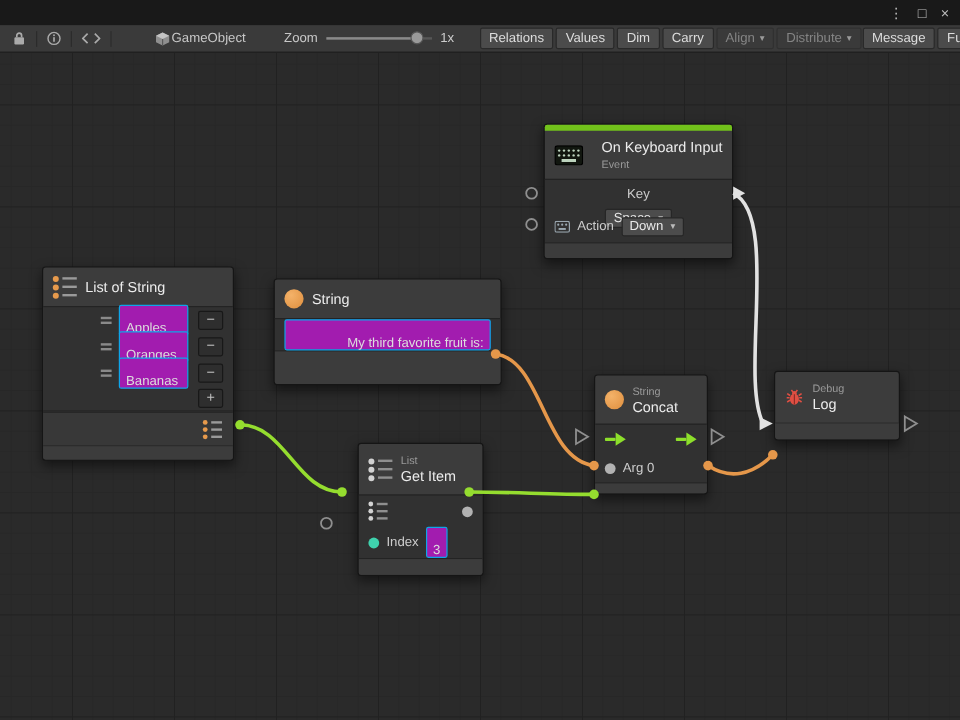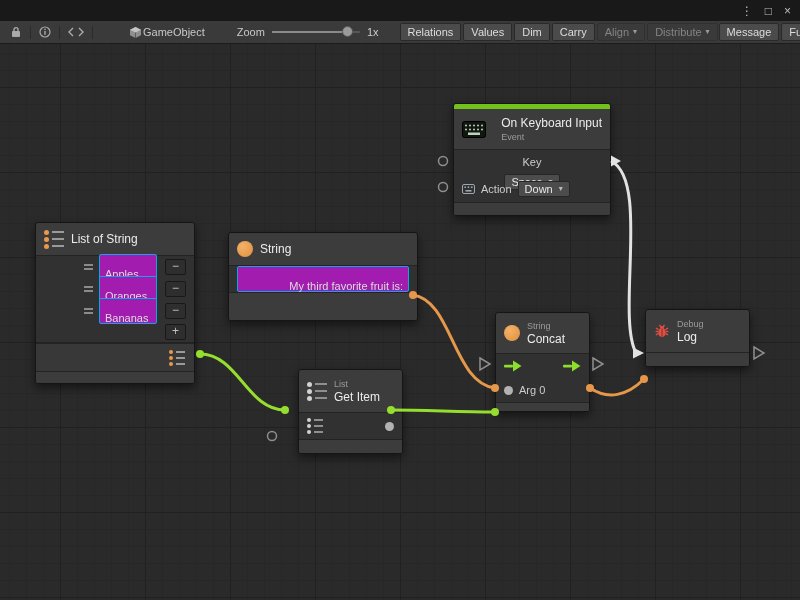--- a/index.html
+++ b/index.html
@@ -344,20 +344,25 @@
             <span class="d"></span>
             <span class="b"></span>
           </span>
         <span class="r">
             <span class="d"></span>
             <span class="b"></span>
           </span>
       </span>
       <span class="dot dot-gray flow-right"></span>
     </div>
+    <div class="nrow" style="height:26px;">
+      <span class="dot dot-teal"></span>
+      <span class="lbl">Index</span>
+      <div class="field" style="width:18px; text-align:center;">3</div>
+    </div>
   </div>
   <div class="nfooter" style="height:13px;"></div>
 </div>
 
 <div class="node" style="left:495px; top:312px; width:95px;">
   <div class="nheader" style="height:40px;">
     <span class="circle-icon"></span>
     <div>
       <div class="cat">String</div>
       <div class="ttl">Concat</div>

